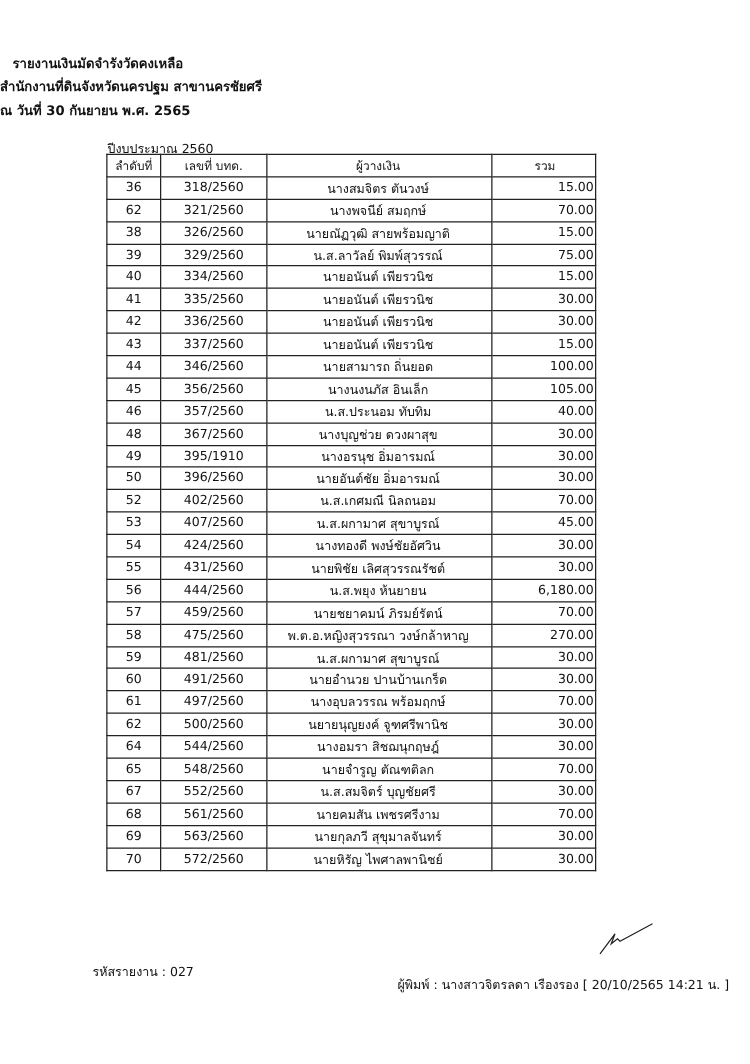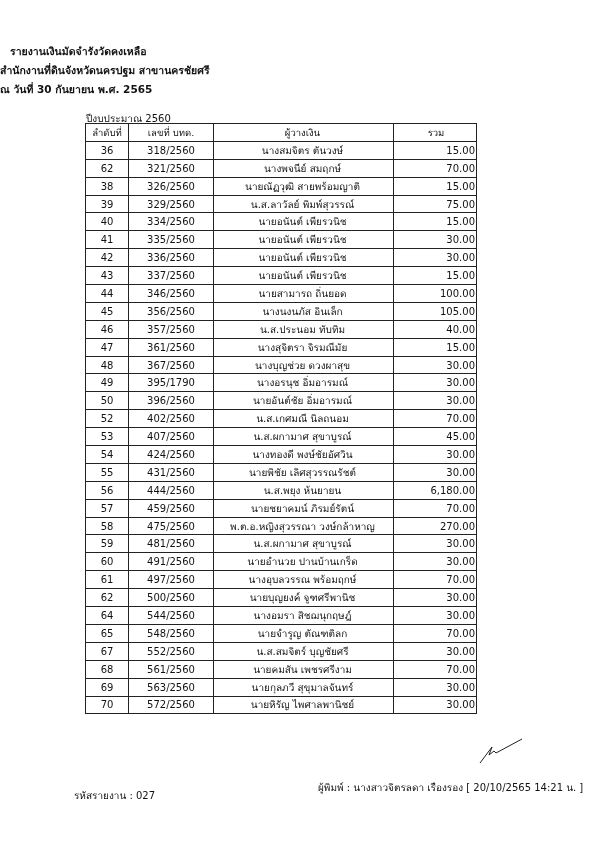--- a/index.html
+++ b/index.html
@@ -17,21 +17,21 @@
     border-collapse: collapse; font-size: 10px;
   }
   table.report th, table.report td {
     border: 1px solid #222; height: 16.9px; padding: 0 3px; white-space: nowrap;
   }
   table.report th { font-weight: normal; font-size: 9.5px; text-align: center; }
   .c-no { width: 36px; text-align: center; margin-left: 24px; }
   .c-doc { width: 78px; text-align: center; }
   .c-name { width: 175px; text-align: center; padding-left: 1px !important; }
   .c-amt { width: 78px; text-align: right; padding-right: 1px !important; }
-  .footer-code { position: absolute; left: 74px; top: 788px; font-size: 10px; }
+  .footer-code { position: absolute; left: 74px; top: 770px; font-size: 10px; }
   .footer-print { position: absolute; left: 318px; top: 780px; font-size: 10px; }
   .signature { position: absolute; left: 478px; top: 735px; width: 50px; height: 30px; }
 </style>
 </head>
 <body>
 
 <div class="title-block">
   <div class="title-line l1">รายงานเงินมัดจำรังวัดคงเหลือ</div>
   <div class="title-line">สำนักงานที่ดินจังหวัดนครปฐม  สาขานครชัยศรี</div>
   <div class="title-line">ณ วันที่ 30 กันยายน พ.ศ. 2565</div>
@@ -109,34 +109,28 @@
         <td class="c-name">นางนงนภัส  อินเล็ก</td>
         <td class="c-amt">105.00</td>
       </tr>
       <tr>
         <td class="c-no">46</td>
         <td class="c-doc">357/2560</td>
         <td class="c-name">น.ส.ประนอม  ทับทิม</td>
         <td class="c-amt">40.00</td>
       </tr>
       <tr>
-        <td class="c-no">47</td>
-        <td class="c-doc">361/2560</td>
-        <td class="c-name">นางสุจิตรา  จิรมณีมัย</td>
-        <td class="c-amt">15.00</td>
-      </tr>
-      <tr>
         <td class="c-no">48</td>
         <td class="c-doc">367/2560</td>
         <td class="c-name">นางบุญช่วย  ดวงผาสุข</td>
         <td class="c-amt">30.00</td>
       </tr>
       <tr>
         <td class="c-no">49</td>
-        <td class="c-doc">395/1790</td>
+        <td class="c-doc">395/1910</td>
         <td class="c-name">นางอรนุช  อิ่มอารมณ์</td>
         <td class="c-amt">30.00</td>
       </tr>
       <tr>
         <td class="c-no">50</td>
         <td class="c-doc">396/2560</td>
         <td class="c-name">นายอันต์ชัย  อิ่มอารมณ์</td>
         <td class="c-amt">30.00</td>
       </tr>
       <tr>
@@ -195,21 +189,21 @@
       </tr>
       <tr>
         <td class="c-no">61</td>
         <td class="c-doc">497/2560</td>
         <td class="c-name">นางอุบลวรรณ  พร้อมฤกษ์</td>
         <td class="c-amt">70.00</td>
       </tr>
       <tr>
         <td class="c-no">62</td>
         <td class="c-doc">500/2560</td>
-        <td class="c-name">นายบุญยงค์  จูฑศรีพานิช</td>
+        <td class="c-name">นยายนุญยงค์  จูฑศรีพานิช</td>
         <td class="c-amt">30.00</td>
       </tr>
       <tr>
         <td class="c-no">64</td>
         <td class="c-doc">544/2560</td>
         <td class="c-name">นางอมรา  สิชฌนุกฤษฎ์</td>
         <td class="c-amt">30.00</td>
       </tr>
       <tr>
         <td class="c-no">65</td>

